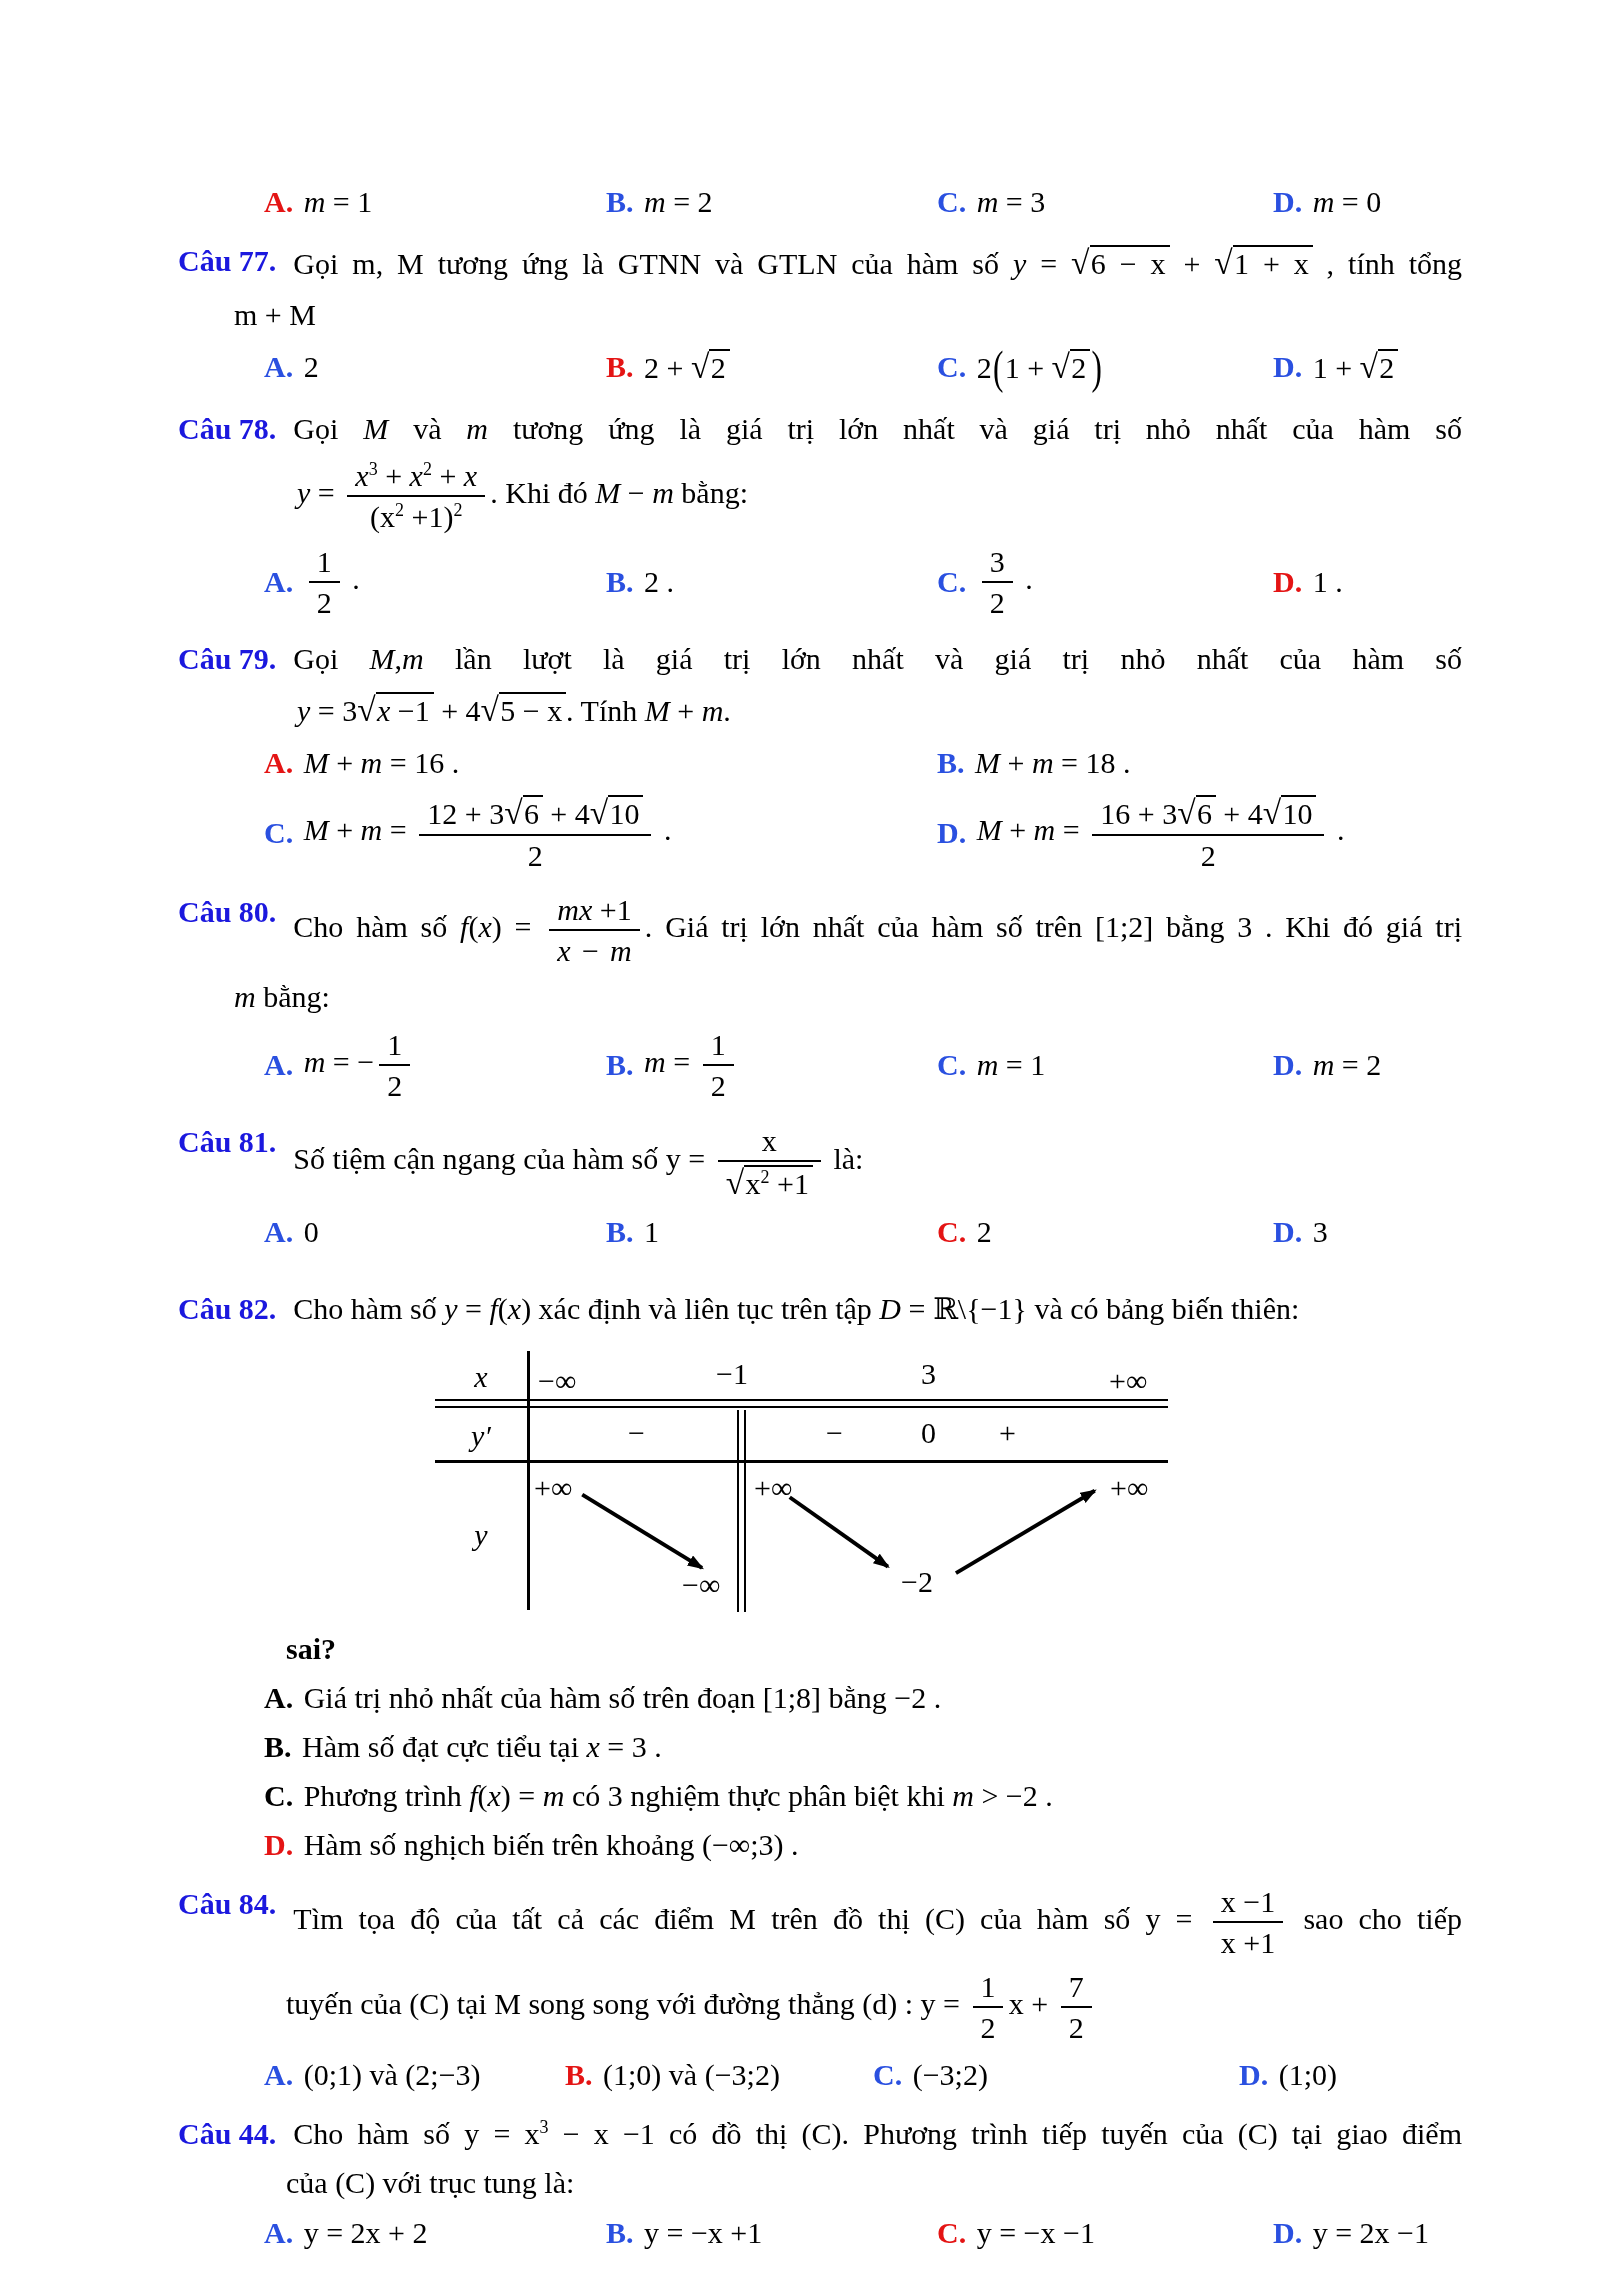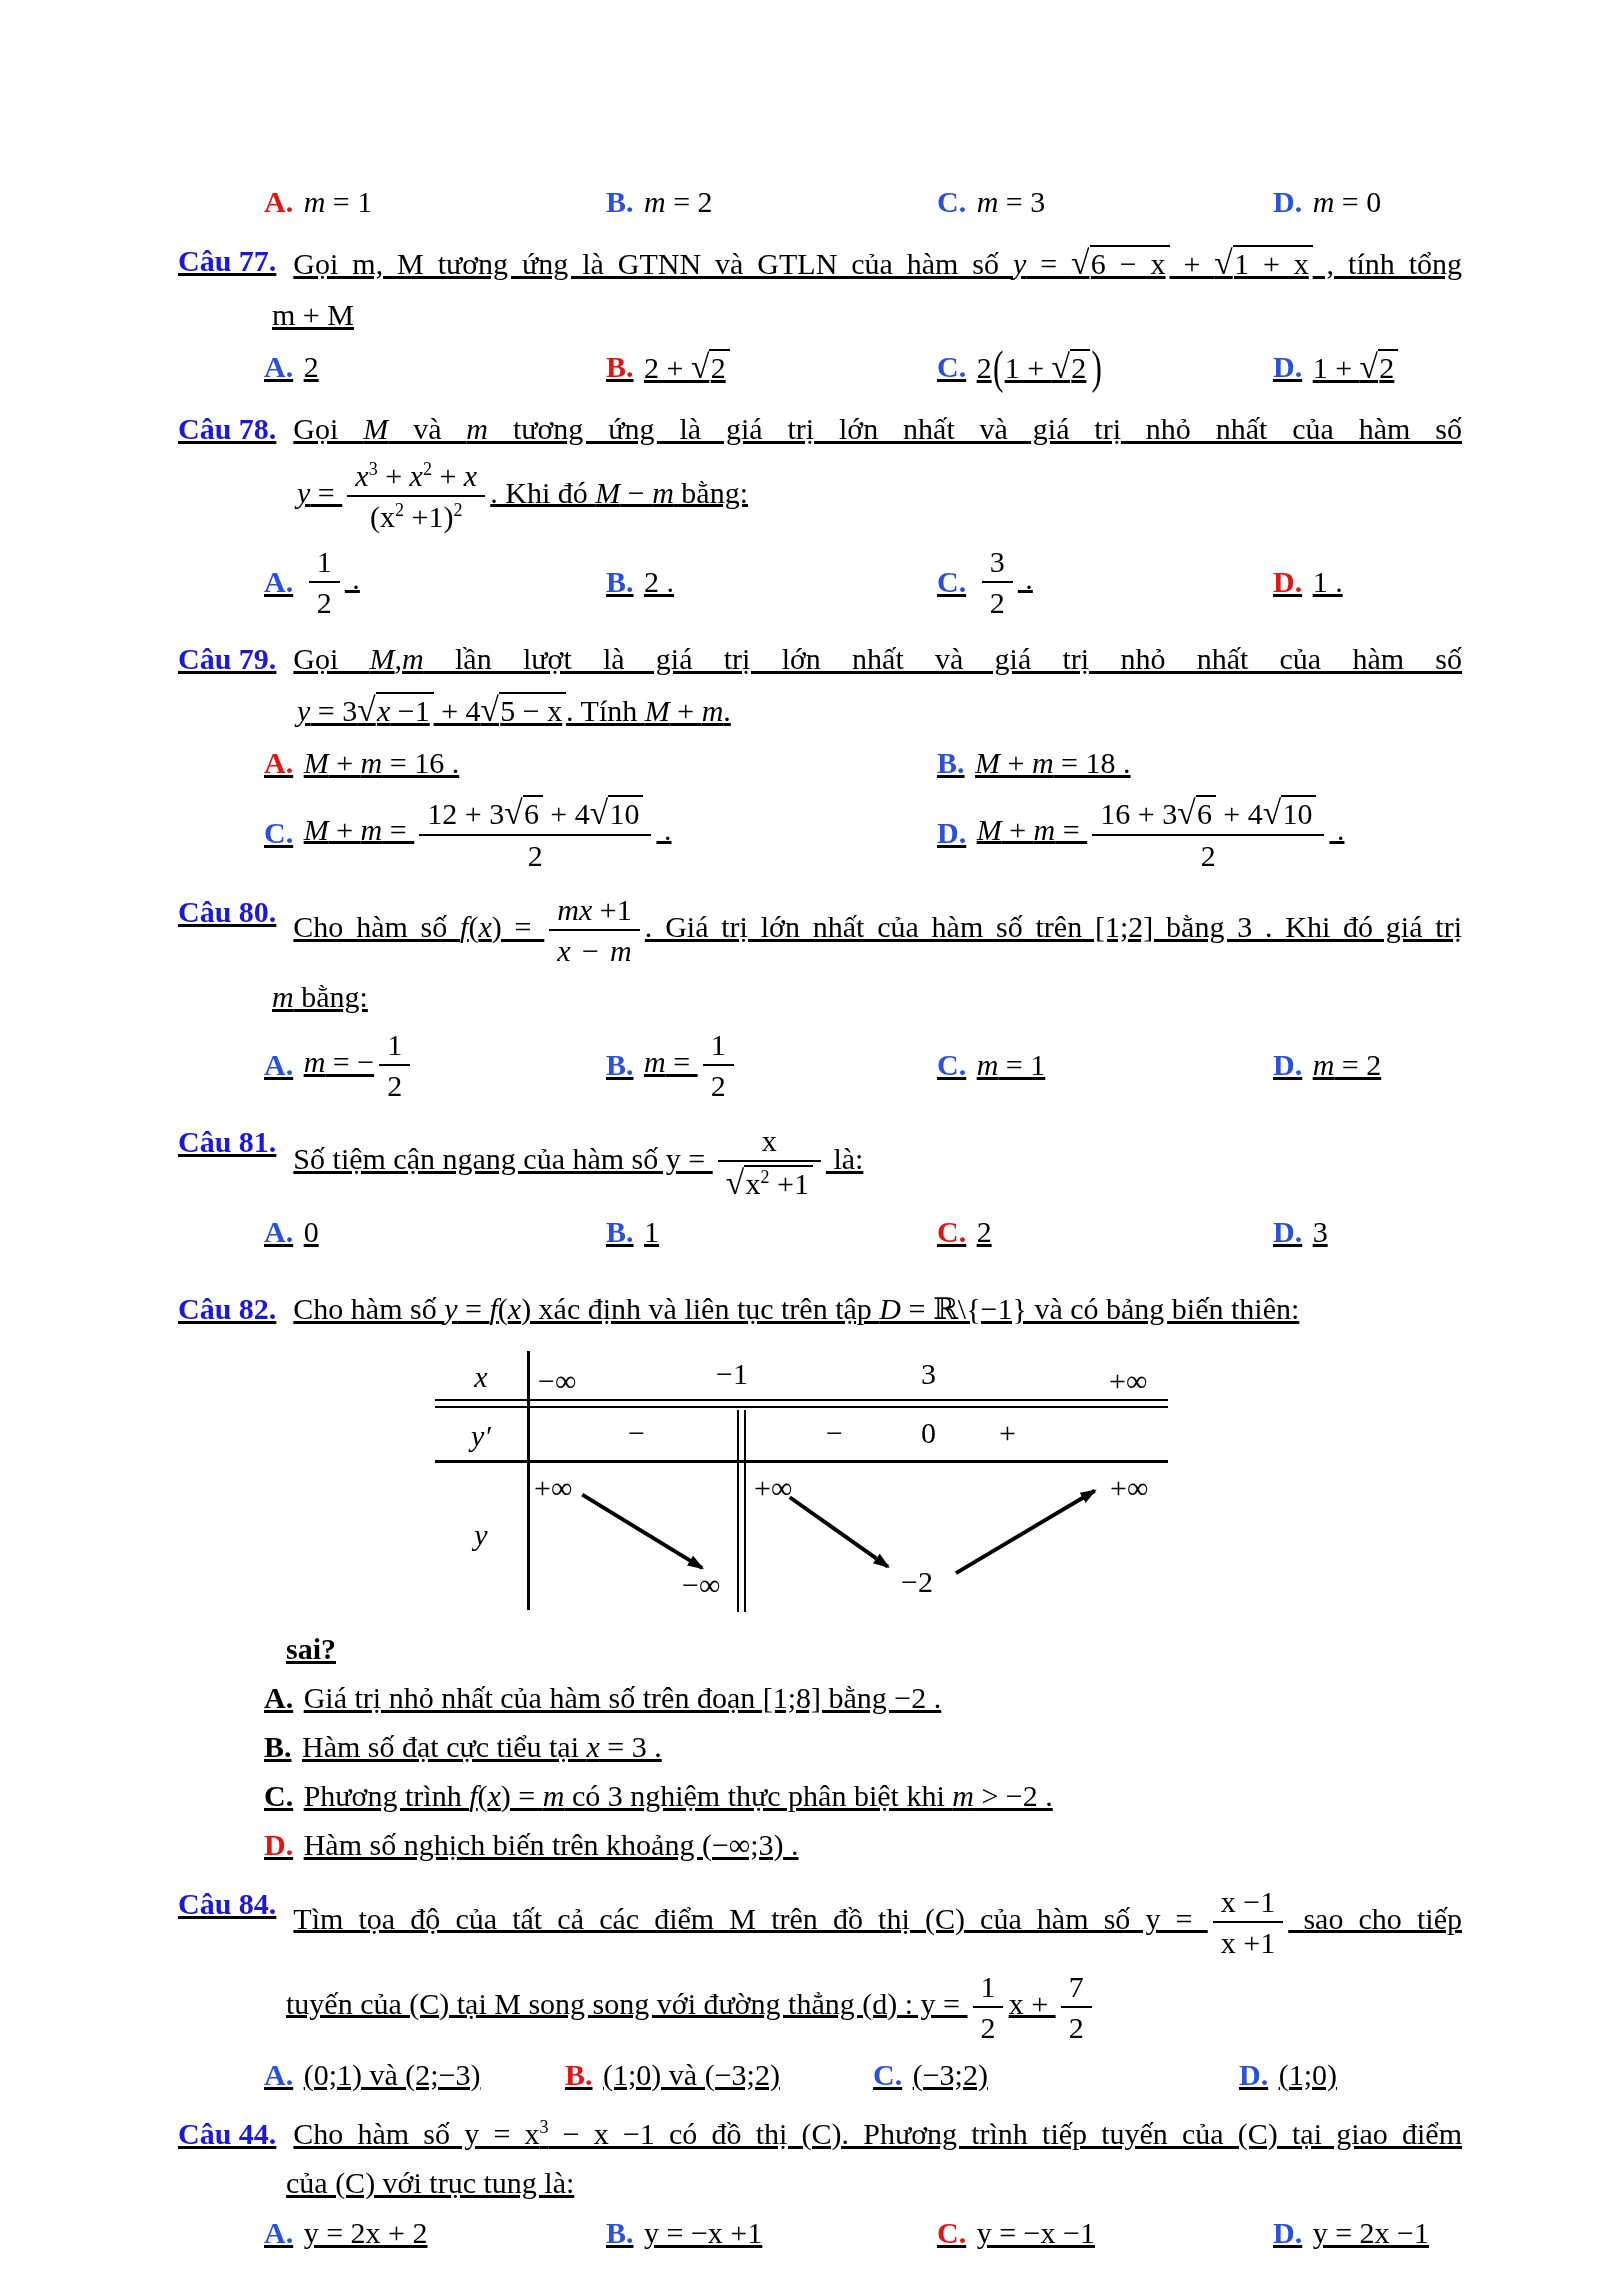--- a/index.html
+++ b/index.html
@@ -2,27 +2,27 @@
 <html style="--label-blue: #1b18de; --letter-blue: #2a50e0; --answer-red: #e41414;font-size:10.5px"><head>
 <meta charset="utf-8">
 <style>
   html,body{margin:0;padding:0;background:#ffffff;}
   body{
     width:1622px;height:2295px;overflow:hidden;
     font-family:"Liberation Serif","DejaVu Serif",serif;
     font-size:30px;line-height:1.32;color:#000;
   }
   .page{padding:182px 160px 26px 178px;}
-  .q{margin-top:19.6px;text-decoration:underline;}
+  .q{margin-top:19.6px;}
   .q-head{display:flex;align-items:flex-start;}
   .q-label{font-weight:bold;color:var(--label-blue);white-space:nowrap;margin-right:17px;}
   .q-stem{flex:1;}
   .q-stem.just{text-align:justify;text-align-last:justify;}
   .q-cont{margin-top:9.2px;}
-  .indent-lg{margin-left:94px;}
+  .indent-lg{margin-left:56px;}
   .indent-md{margin-left:119px;}
   .indent-sm{margin-left:108px;}
   .bold{font-weight:bold;}
   .opt-row{display:grid;grid-template-columns:342px 331px 336px 1fr;margin:10.5px 0 0 86px;align-items:center;}
   .opt-row.two{grid-template-columns:673px 1fr;}
   .opt{display:inline-flex;align-items:center;gap:10.5px;}
   .opt-line{margin:9.2px 0 0 86px;display:flex;align-items:center;gap:10.5px;}
   .opt-letter{font-weight:bold;}
   .opt-letter[data-color="blue"]{color:var(--letter-blue);}
   .opt-letter[data-color="red"]{color:var(--answer-red);}

